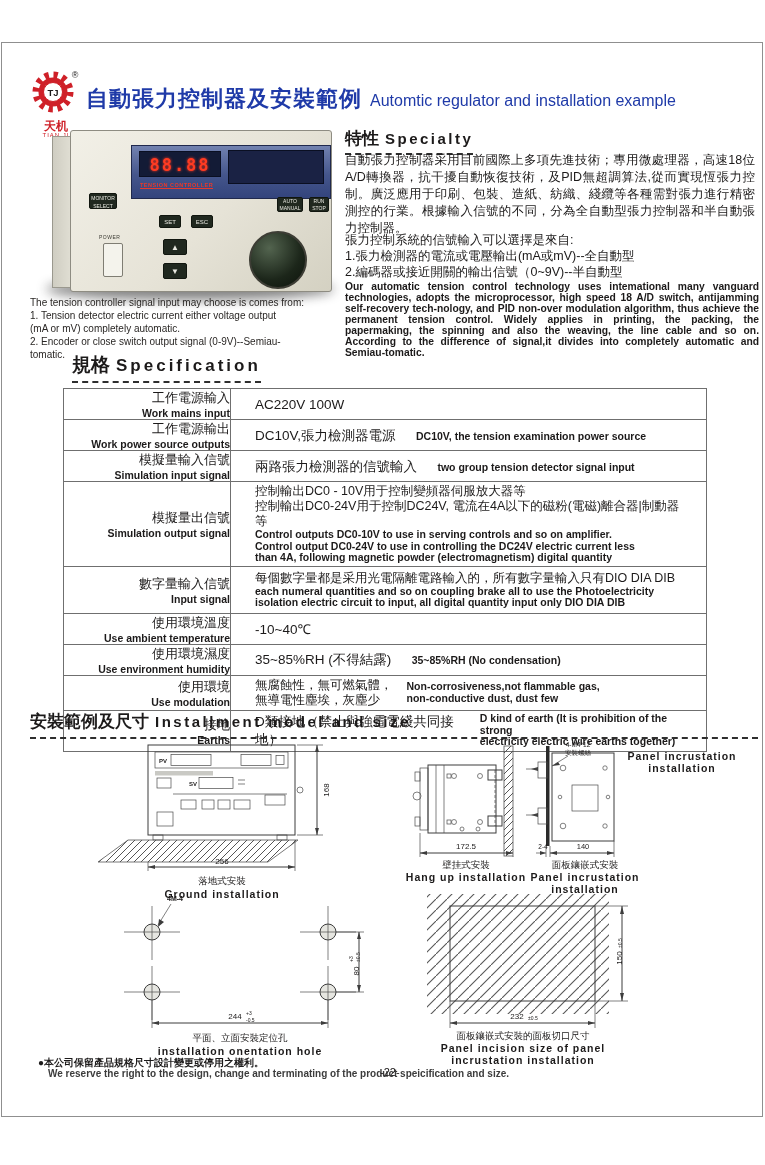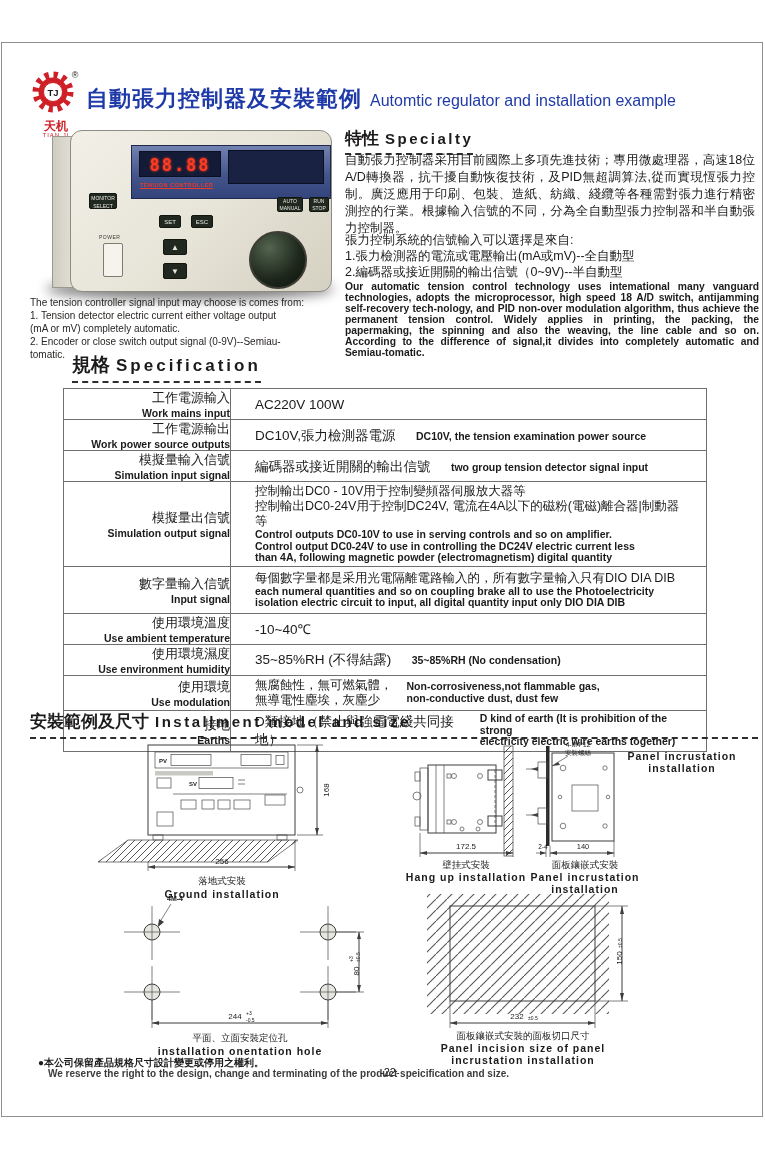--- a/index.html
+++ b/index.html
@@ -35,21 +35,21 @@
     line-height:11px; text-align:justify; }
 
   
   #photo { left:40px; top:128px; width:300px; height:172px; }
   .ph-shadow { left:6px; top:150px; width:288px; height:22px; background:#1b1b1b;
     border-radius:50%; filter:blur(6px); opacity:.55; }
   .ph-flange { left:12px; top:8px; width:26px; height:152px; background:linear-gradient(90deg,#cfcdc2,#e6e4d9);
     border:1px solid #9a988e; }
   .ph-body { left:30px; top:2px; width:262px; height:162px;
     background:linear-gradient(135deg,#f2f0e7 0%,#e6e3d7 55%,#d4d1c2 100%);
-    border:1px solid #8e8c82; border-radius:12px; }
+    border:1px solid #8e8c82; border-radius:3px; }
   .ph-panel { left:60px; top:14px; width:200px; height:54px;
     background:linear-gradient(180deg,#7282b0 0%,#45568c 55%,#33447c 100%);
     border:1px solid #20294d; }
   .ph-screen { position:absolute; background:#131b36; border:1px solid #0a0f22; }
   .scr-l { left:7px; top:5px; width:82px; height:26px; }
   .scr-r { left:96px; top:4px; width:96px; height:34px; background:#1a2244; }
   .ph-digits { color:#ff3b22; font-family:"DejaVu Sans Mono", monospace; font-weight:bold;
     font-size:17px; letter-spacing:2px; line-height:26px; text-align:center;
     text-shadow:0 0 3px #ff3b22; }
   .ph-brand { position:absolute; left:8px; top:36px; color:#e8392b; font-size:5.5px;
@@ -182,21 +182,21 @@
         <span class="v-zh">DC10V,張力檢測器電源</span>
         <span class="v-en gap">DC10V, the tension examination power source</span>
       </td>
     </tr>
     <tr class="r2">
       <td class="lbl">
         <div class="lbl-zh">模擬量輸入信號</div>
         <div class="lbl-en">Simulation input signal</div>
       </td>
       <td class="val">
-        <span class="v-zh">編碼器或接近開關的輸出信號</span>
+        <span class="v-zh">兩路張力檢測器的信號輸入</span>
         <span class="v-en gap">two group tension detector signal input</span>
       </td>
     </tr>
     <tr class="r3">
       <td class="lbl">
         <div class="lbl-zh">模擬量出信號</div>
         <div class="lbl-en">Simulation output signal</div>
       </td>
       <td class="val">
         <div class="v-zh-s">控制輸出DC0 - 10V用于控制變頻器伺服放大器等</div>

